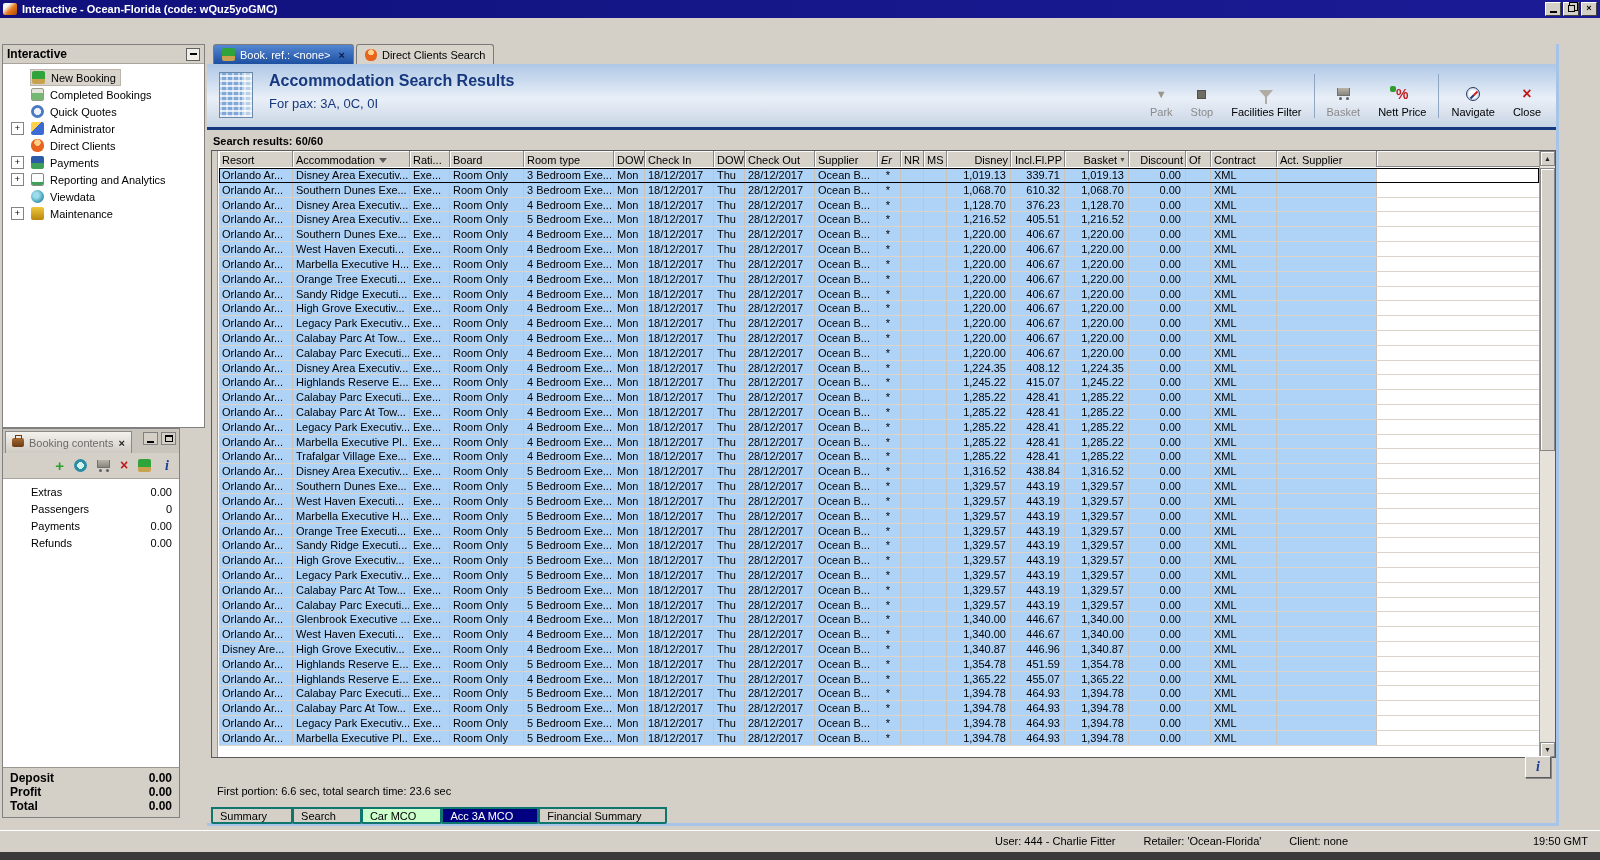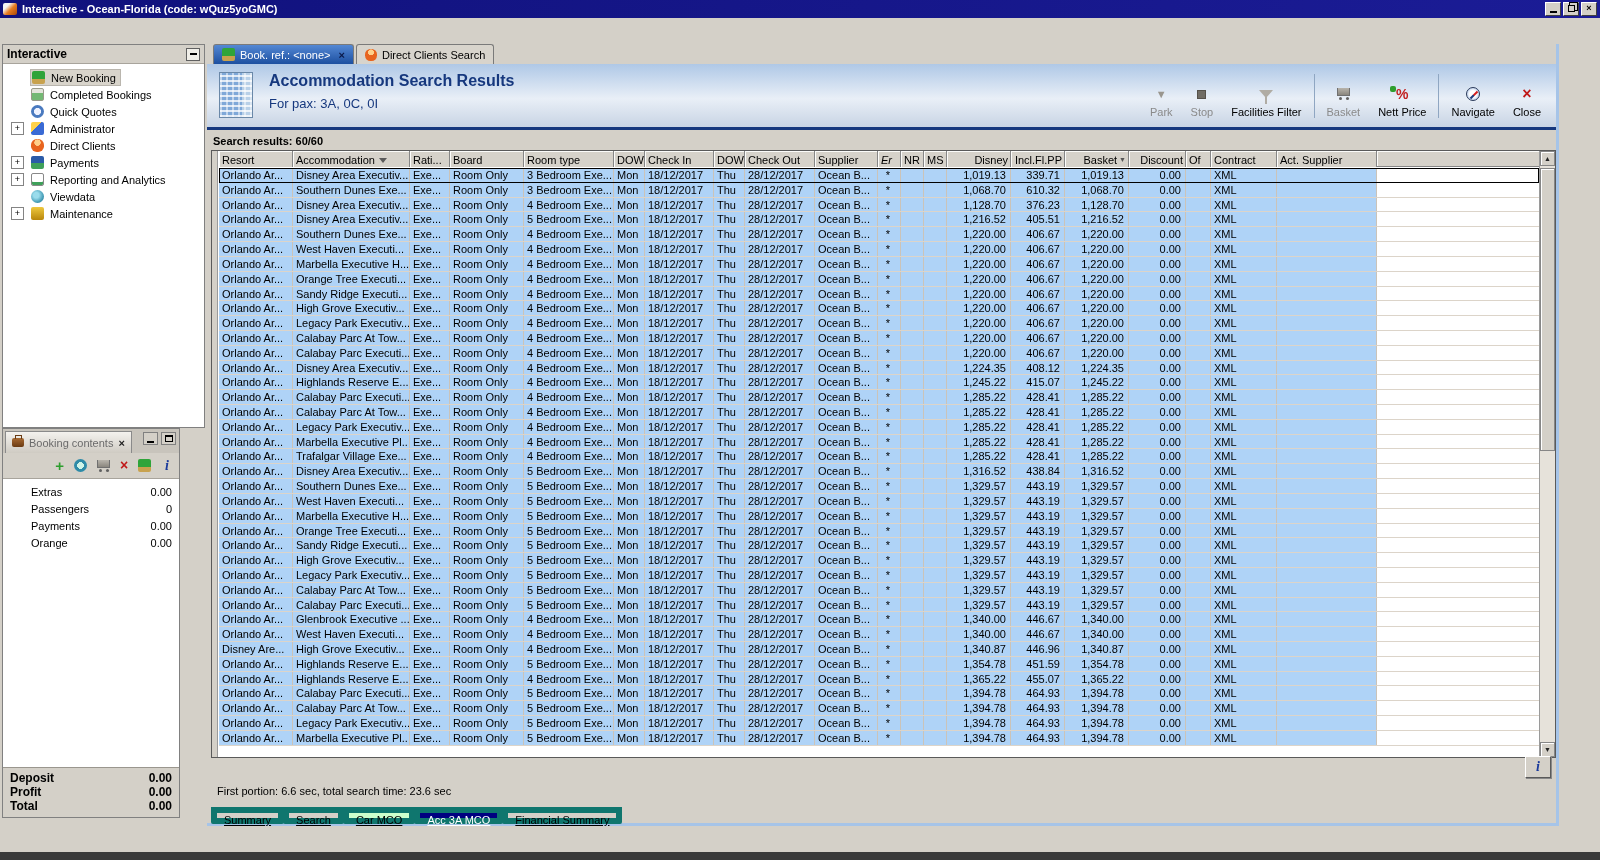--- a/index.html
+++ b/index.html
@@ -151,22 +151,22 @@
   .sb-up{top:0;} .sb-down{bottom:0;}
   .sb-thumb{position:absolute;left:0;top:17px;width:15px;height:283px;background:#D4D0C8;
     border:1px solid #868686;box-shadow:inset 1px 1px 0 #fff;}
   
   .portion{position:absolute;left:10px;top:741px;}
   .info-btn{position:absolute;right:5px;top:712px;width:26px;height:22px;background:#D4D0C8;
     border:1px solid #fff;border-right-color:#5a5a5a;border-bottom-color:#5a5a5a;
     color:#1A3A9C;font-weight:bold;font-style:italic;font-family:"Liberation Serif",serif;
     font-size:14px;text-align:center;line-height:20px;box-shadow:1px 1px 0 #888;}
   .bottom-tabs{position:absolute;left:4px;top:763px;display:flex;height:17px;}
-  .btab{padding:1px 7px 0 7px;border:6px solid #0f766e;margin-right:-1px;background:#D4D0C8;
-    border-radius:0 0 2px 2px;white-space:nowrap;text-decoration:underline;}
+  .btab{padding:1px 24px 0 7px;border:2px solid #0f766e;margin-right:-1px;background:#D4D0C8;
+    border-radius:0 0 2px 2px;white-space:nowrap;}
   .btab.green{background:#CCFFCC;}
   .btab.navy{background:#000080;color:#fff;}
   
   .statusbar{position:absolute;left:0;top:830px;width:1600px;height:22px;background:#D4D0C8;
     border-top:1px solid #fff;}
   .status-text{position:absolute;left:995px;top:4px;display:flex;gap:28px;}
   .status-time{position:absolute;right:12px;top:4px;}
   .bottom-strip{position:absolute;left:0;top:852px;width:1600px;height:8px;background:#3A3A3A;}
 </style>
 </head>
@@ -290,21 +290,21 @@
         </div>
         <div class="book-item">
           <span>Passengers</span>
           <span class="v">0</span>
         </div>
         <div class="book-item">
           <span>Payments</span>
           <span class="v">0.00</span>
         </div>
         <div class="book-item">
-          <span>Orange</span>
+          <span>Refunds</span>
           <span class="v">0.00</span>
         </div>
       </div>
     <div class="book-totals" id="bookTotals">
         <div class="tot-row">
           <span>Deposit</span>
           <span class="v">0.00</span>
         </div>
         <div class="tot-row">
           <span>Profit</span>
@@ -1323,14 +1323,22 @@
     <div class="info-btn">i</div>
     <div class="bottom-tabs" id="bottomTabs">
         <div class="btab">Summary</div>
         <div class="btab">Search</div>
         <div class="btab green">Car MCO</div>
         <div class="btab navy">Acc 3A MCO</div>
         <div class="btab">Financial Summary</div>
       </div>
   </div>
 
+  <div class="statusbar">
+    <div class="status-text">
+      <span>User: 444 - Charlie Fitter</span>
+      <span>Retailer: 'Ocean-Florida'</span>
+      <span>Client: none</span>
+    </div>
+    <div class="status-time">19:50 GMT</div>
+  </div>
   <div class="bottom-strip"></div>
 </div>
 
 </body></html>

